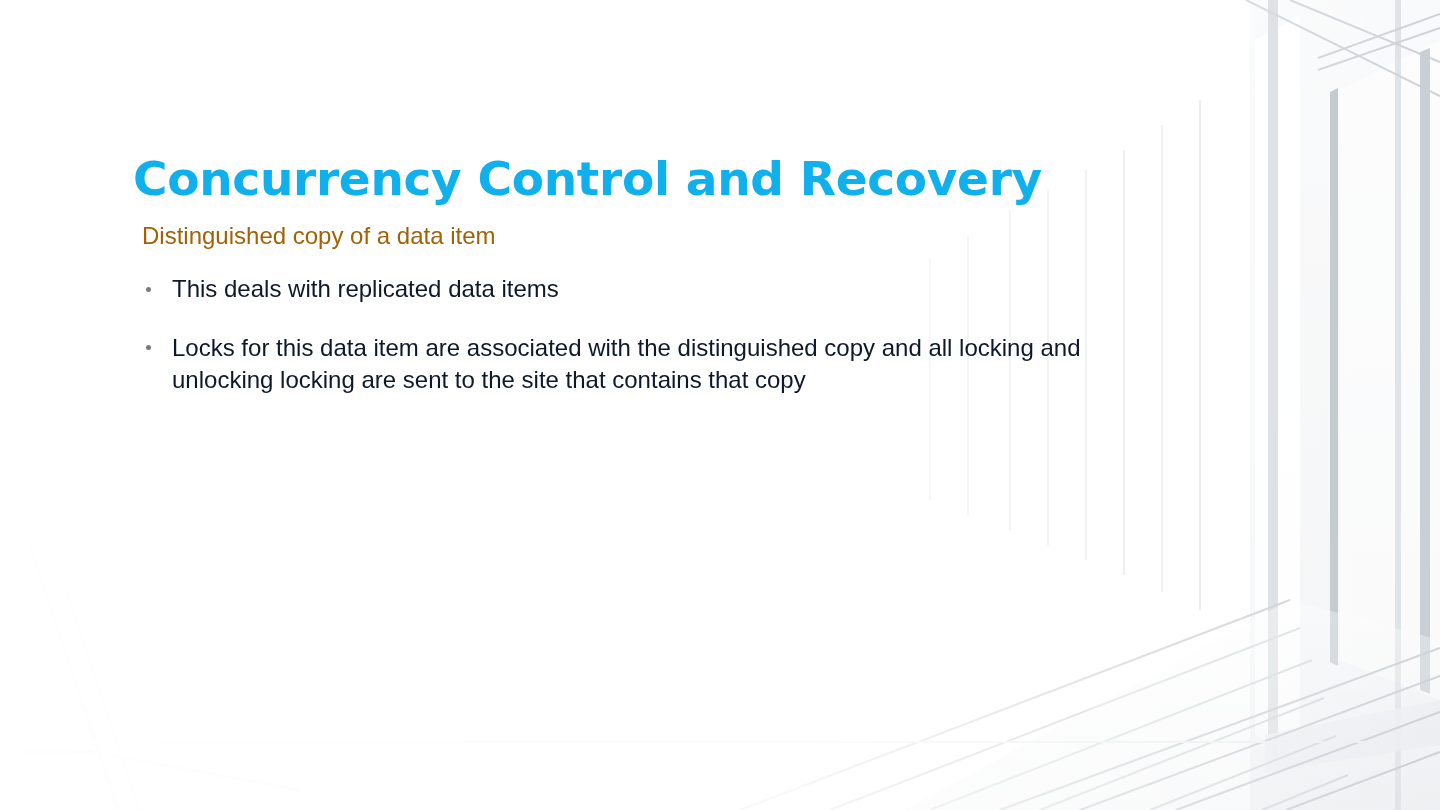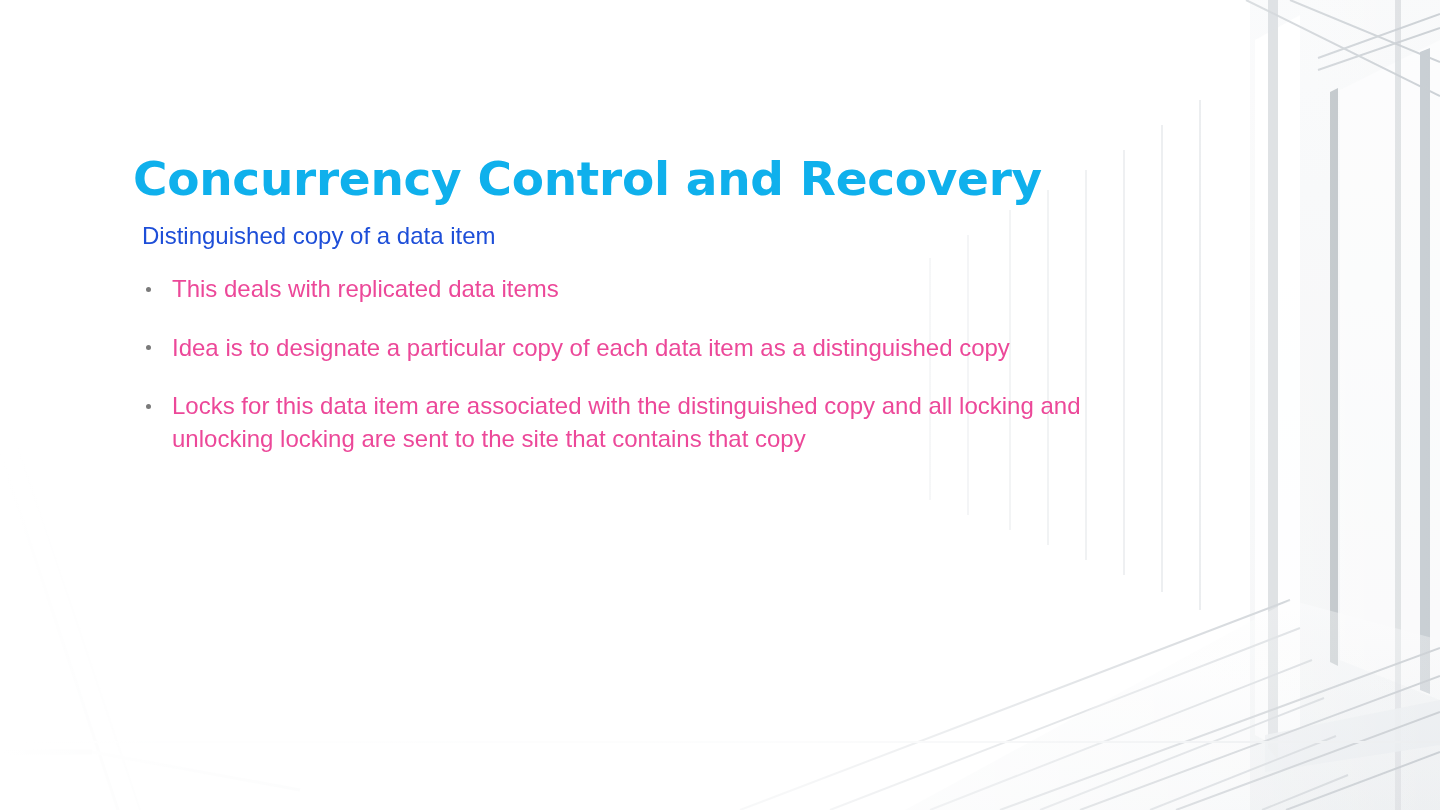--- a/index.html
+++ b/index.html
@@ -59,38 +59,38 @@
   .body-block {
     position: absolute;
     left: 140px;
     top: 220px;
     width: 1010px;
   }
 
   .lead-line {
     font-size: 24px;
     line-height: 1.3;
-    color: #1d4ed8;
+    color: #a16207;
     margin: 0 0 22px 2px;
     font-family: "Liberation Sans", sans-serif;
   }
 
   ul.bullets {
     list-style: none;
     margin: 0;
     padding: 0;
   }
 
   ul.bullets li {
     position: relative;
     padding-left: 32px;
     margin-bottom: 26px;
     font-size: 24px;
     line-height: 1.36;
-    color: #ec4899;
+    color: #0f172a;
     font-family: "Liberation Sans", sans-serif;
   }
 
   ul.bullets li:last-child {
     margin-bottom: 0;
   }
 
   ul.bullets li .bullet-dot {
     position: absolute;
     left: 6px;
@@ -193,23 +193,19 @@
 
       <p class="lead-line">Distinguished copy of a data item</p>
 
       <ul class="bullets">
         <li>
           <span class="bullet-dot"></span>
           <span>This deals with replicated data items</span>
         </li>
         <li>
           <span class="bullet-dot"></span>
-          <span>Idea is to designate a particular copy of each data item as a distinguished copy</span>
-        </li>
-        <li>
-          <span class="bullet-dot"></span>
           <span>Locks for this data item are associated with the distinguished copy and all locking and unlocking locking are sent to the site that contains that copy</span>
         </li>
       </ul>
 
     </div>
   </div>
 </div>
 
 </body></html>

